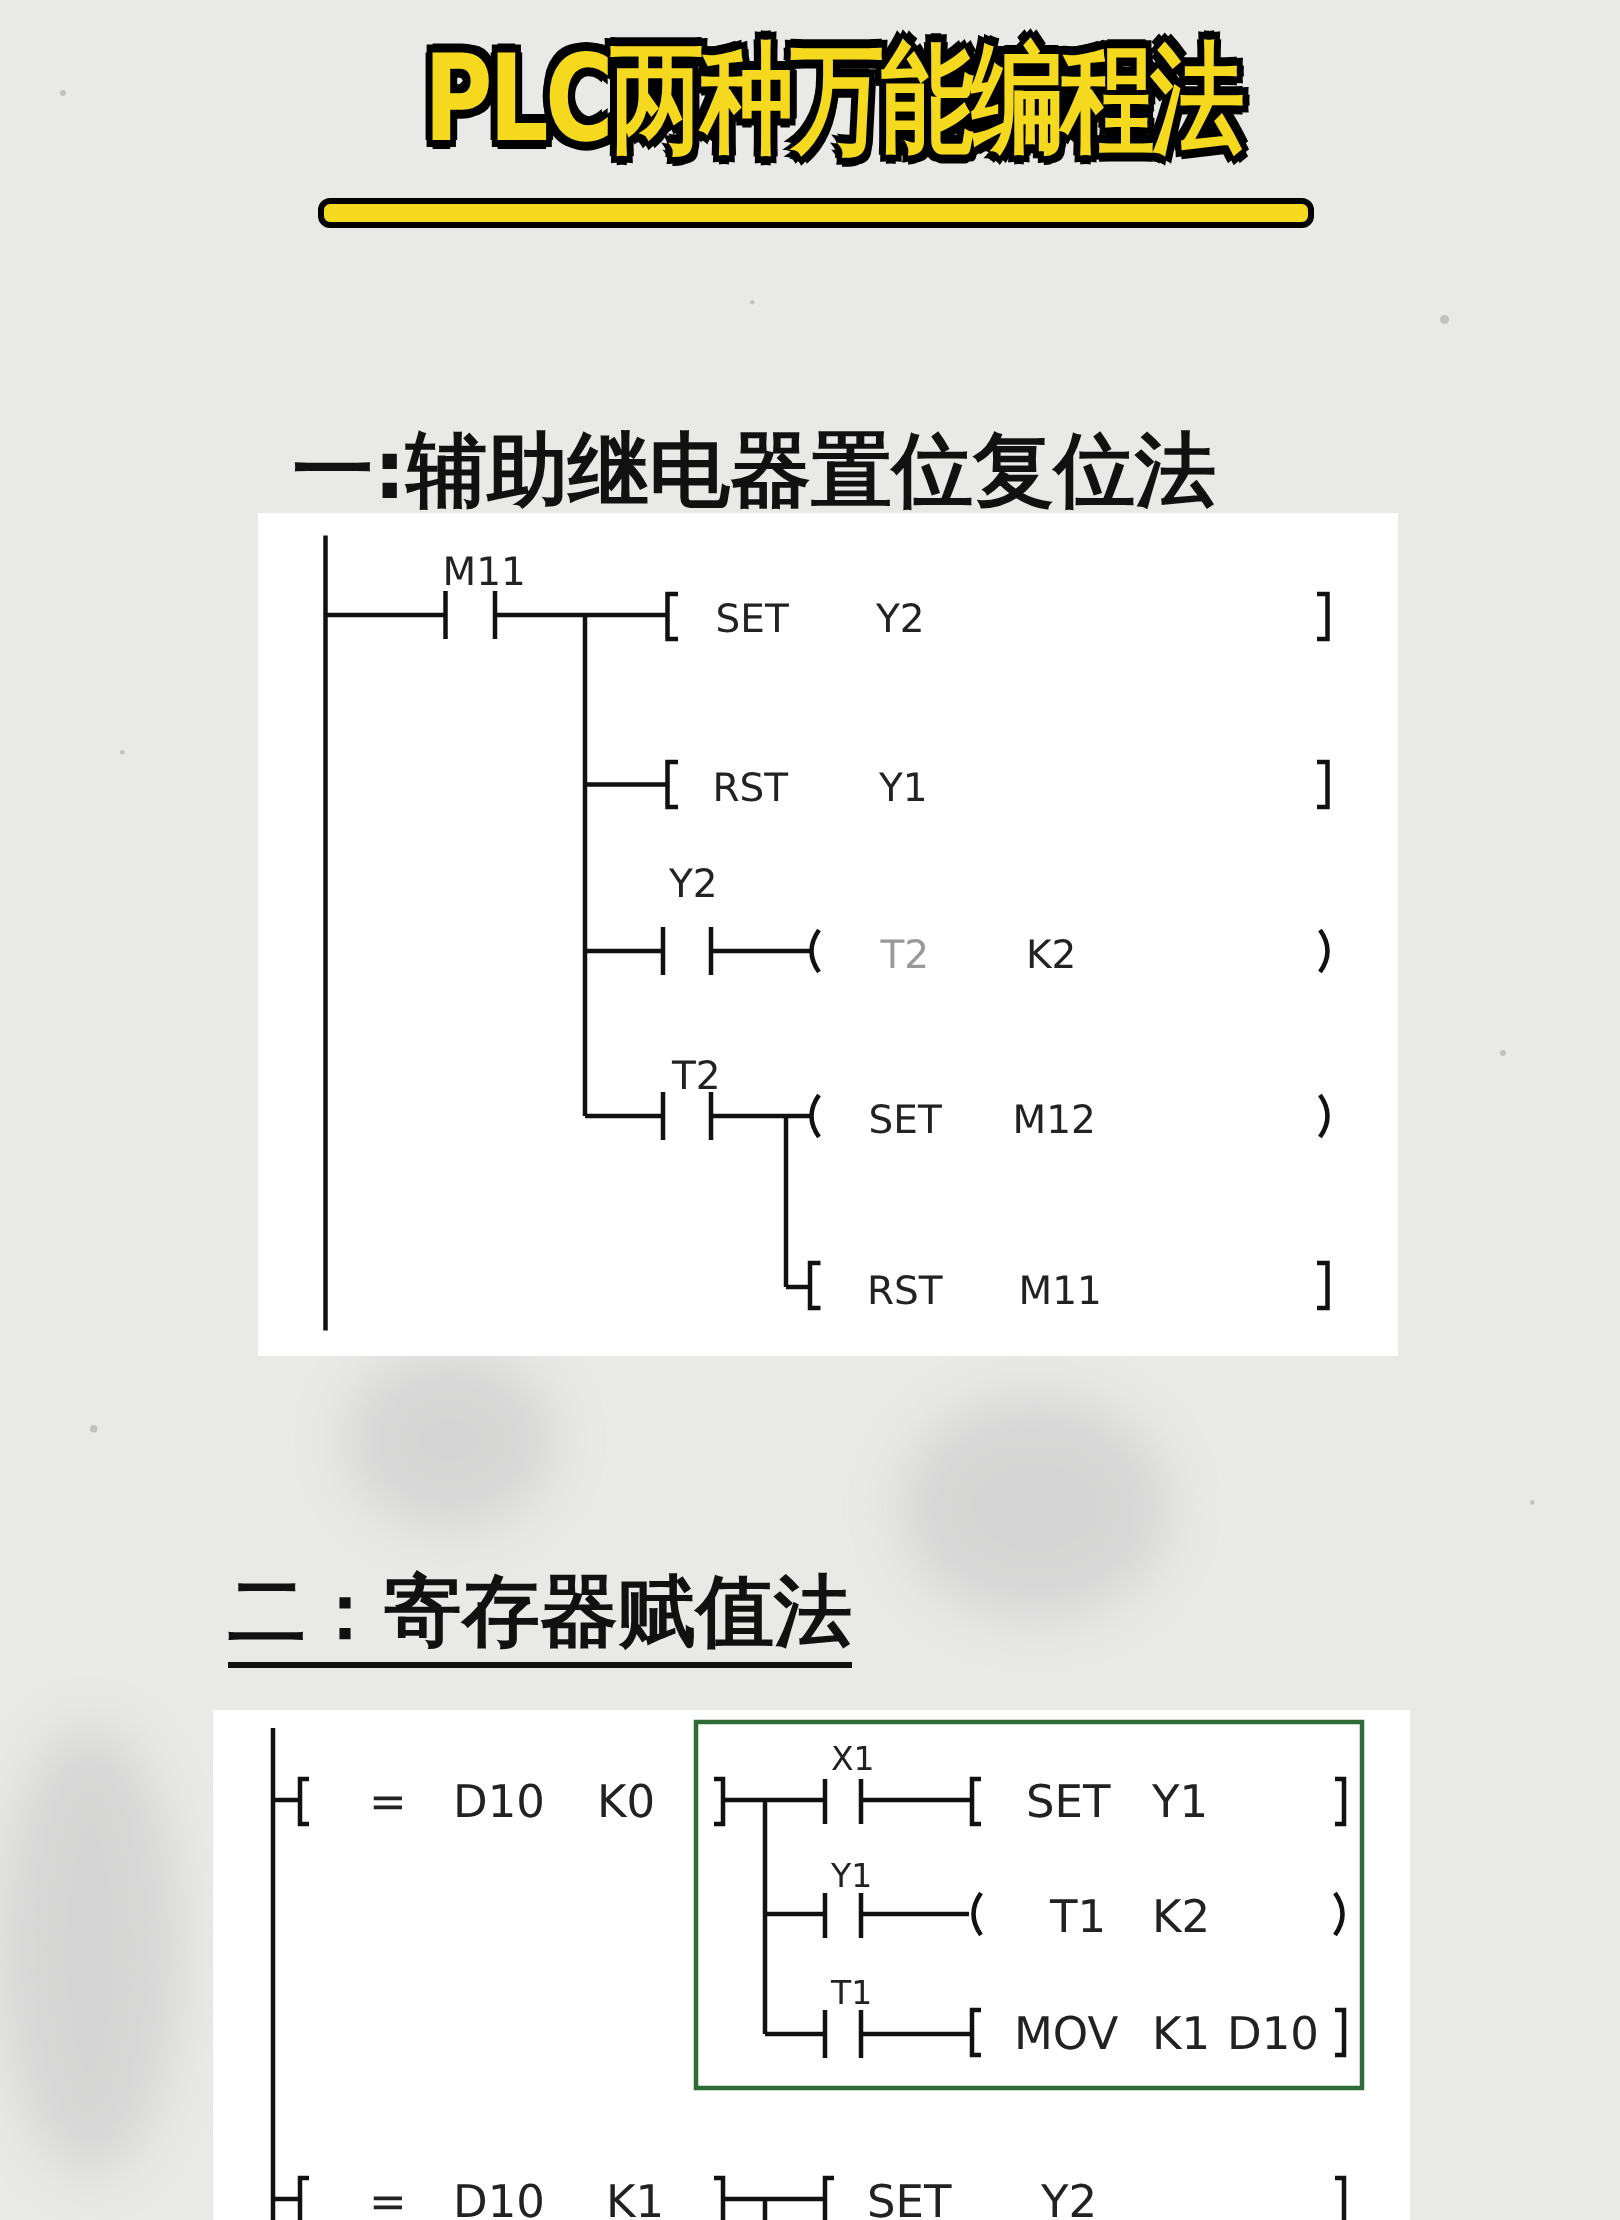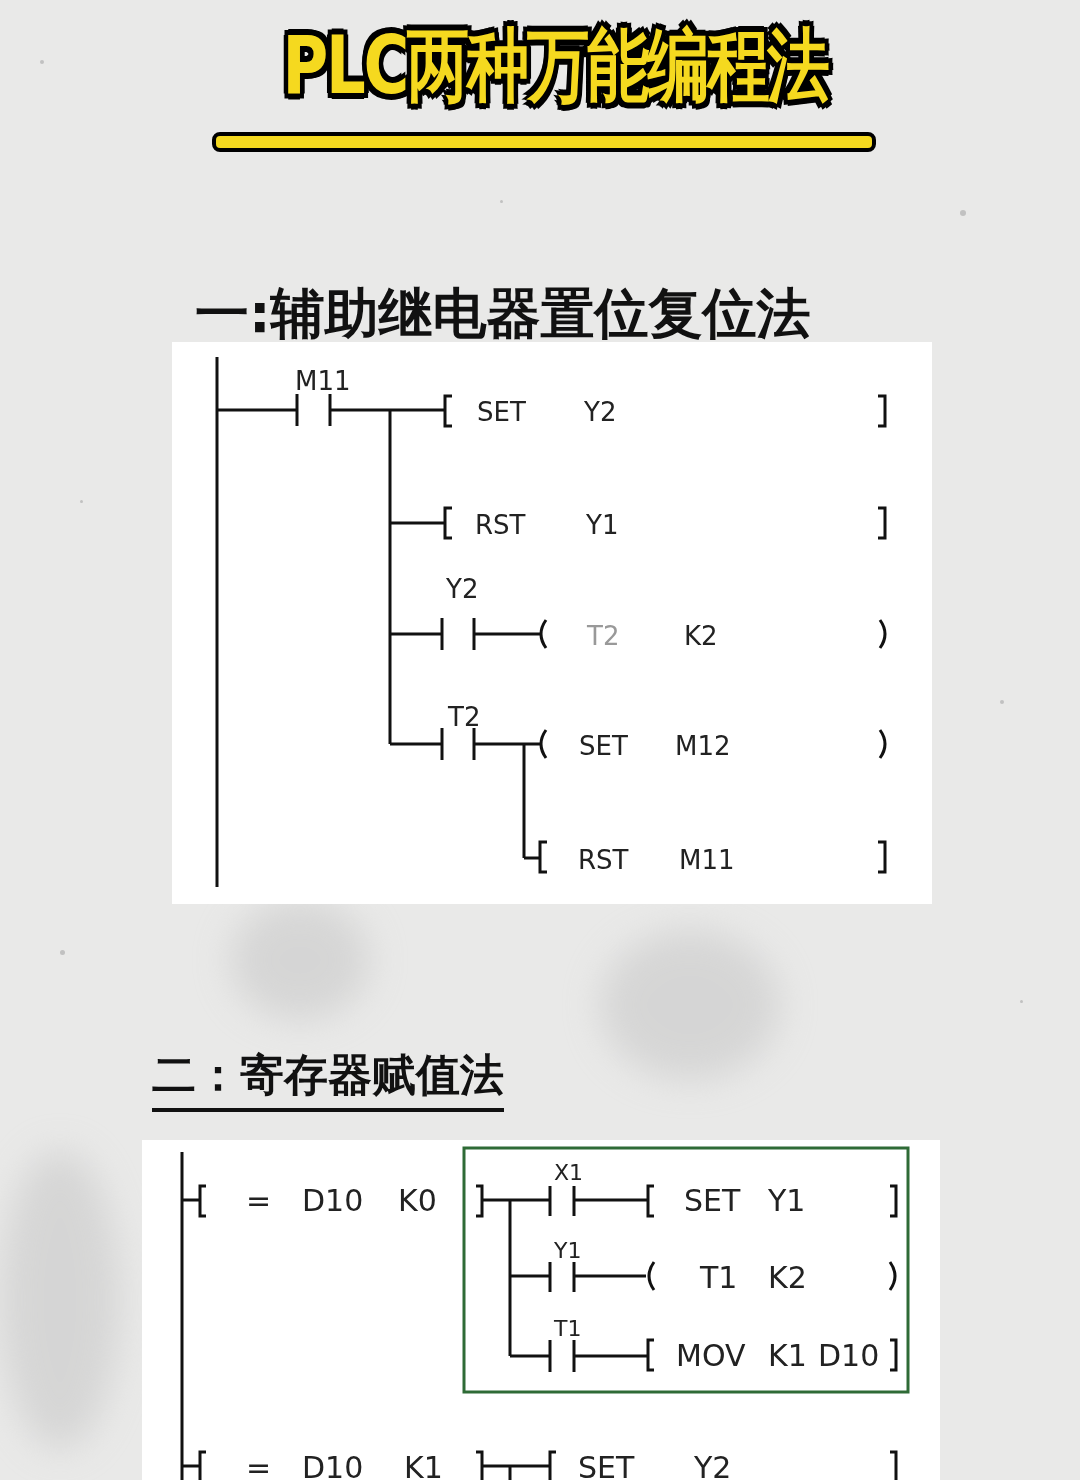--- a/index.html
+++ b/index.html
@@ -91,21 +91,21 @@
       <text x="512" y="303">K2</text>
       <text x="276" y="384">T2</text>
       <text x="407" y="413">SET</text>
       <text x="503" y="413">M12</text>
       <text x="406" y="527">RST</text>
       <text x="507" y="527">M11</text>
     </g>
   </svg>
 </div>
 
-<div class="section-head" style="left:152px;top:1042px;font-size:44px;line-height:66px;">
+<div class="section-head" style="left:152px;top:1042px;font-size:52px;line-height:66px;">
   <span>二：寄存器赋值法</span>
   <div class="u" style="top:66px;"></div>
 </div>
 
 <div class="panel" style="left:142px;top:1140px;width:798px;height:340px;">
   <svg width="798" height="340">
     <g stroke="#111" stroke-width="3" fill="none">
       <line x1="40" y1="12" x2="40" y2="340"></line>
 
       <line x1="40" y1="60" x2="58" y2="60"></line>

